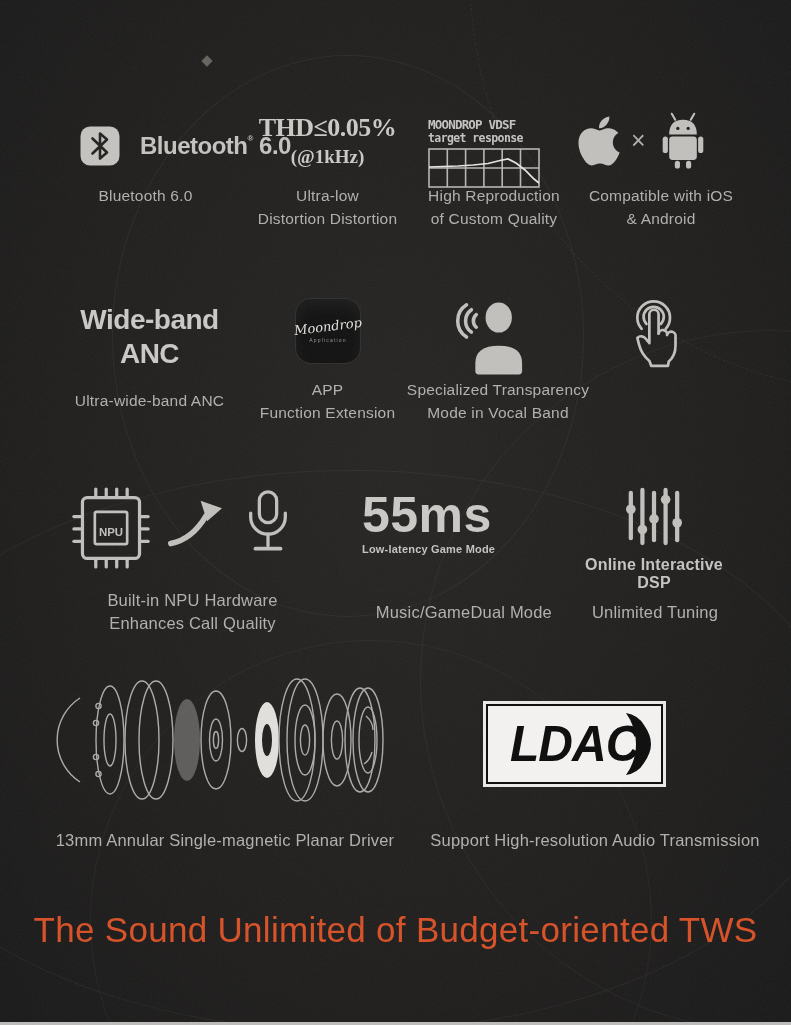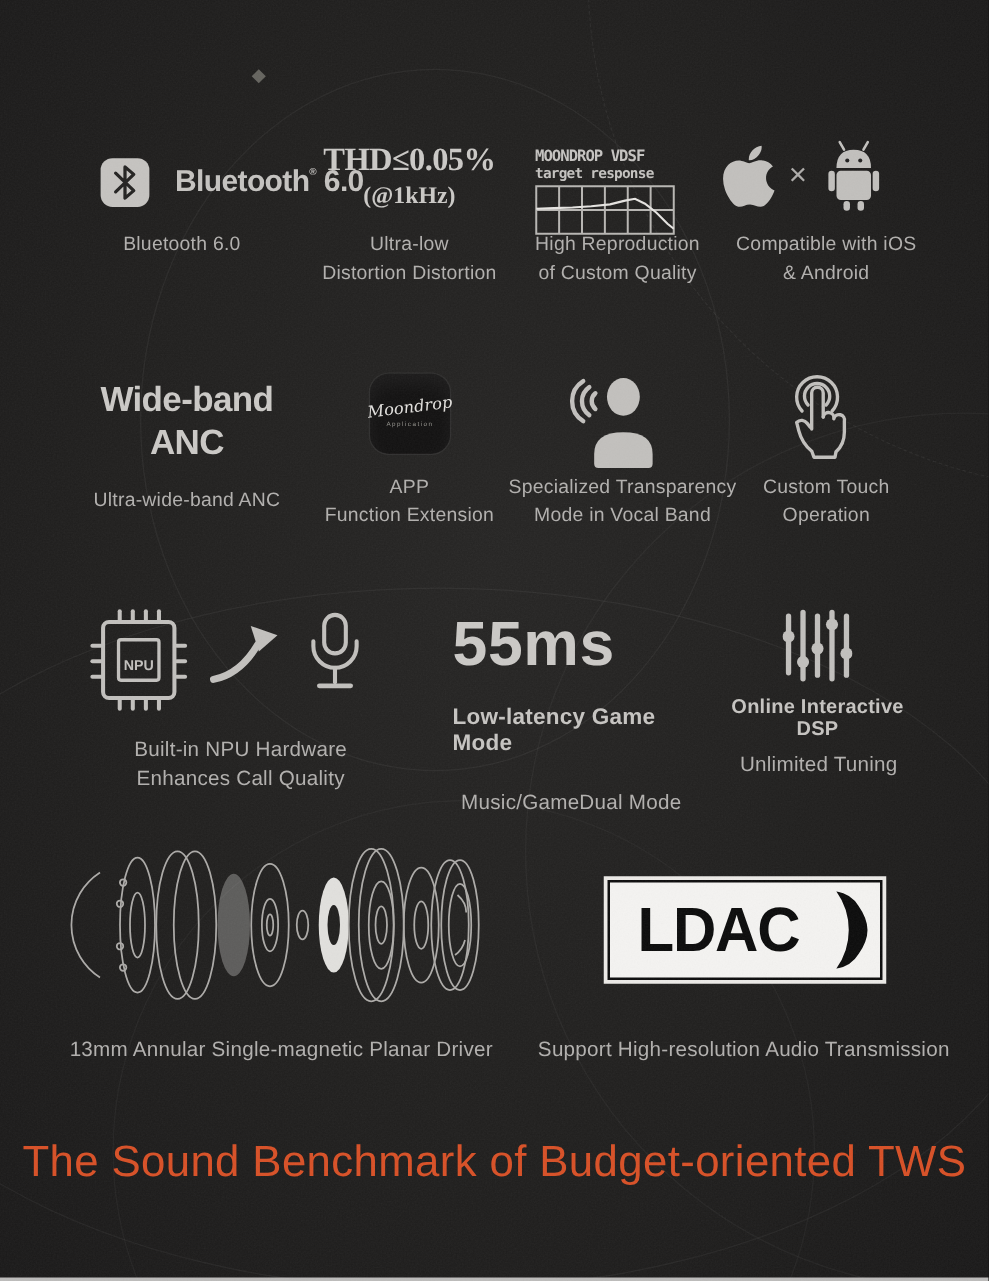--- a/index.html
+++ b/index.html
@@ -31,26 +31,26 @@
   
   .anc-title{left:52px;top:303px;width:195px;text-align:center;font-size:28px;font-weight:bold;line-height:34px;color:#cbc9c6;letter-spacing:-0.5px;}
   .app-icon{left:296px;top:299px;width:64px;height:64px;background:#121111;border-radius:15px;
     display:flex;flex-direction:column;align-items:center;justify-content:center;
     box-shadow:0 0 0 1px rgba(255,255,255,0.06), inset 0 8px 16px rgba(255,255,255,0.05);}
   .app-script{font-family:"DejaVu Serif",serif;font-style:italic;font-size:13px;color:#e2e0dd;transform:rotate(-7deg);}
   .app-sub{font-size:5px;letter-spacing:1.2px;color:#97958f;margin-top:3px;}
   
   .latency{left:362px;top:490px;width:190px;text-align:left;}
   .latency-val{font-size:50px;font-weight:bold;color:#cbc9c6;line-height:50px;letter-spacing:0.5px;}
-  .mode-line{font-size:18px;font-weight:bold;color:#c6c4c1;margin-top:23px;letter-spacing:.2px;}
+  .mode-line{font-size:11px;font-weight:bold;color:#c6c4c1;margin-top:3px;letter-spacing:.2px;}
   .dsp-block{left:570px;top:486px;width:168px;text-align:center;}
   .dsp-block .mode-line{font-size:16px;margin-top:6px;}
   
-  .ldac-box{left:486px;top:704px;width:220px;height:80px;background:#f4f3f1;border:2px solid #0c0c0c;
-    box-shadow:0 0 0 3px #eceae7;display:flex;align-items:center;justify-content:flex-start;padding-left:22px;box-sizing:border-box;}
+  .ldac-box{left:486px;top:704px;width:177px;height:80px;background:#f4f3f1;border:2px solid #0c0c0c;
+    box-shadow:0 0 0 3px #eceae7;display:flex;align-items:center;justify-content:flex-start;padding-left:22px;box-sizing:border-box;font-style:italic;}
   .ldac-text{font-size:50px;font-weight:bold;color:#0b0b0b;transform:scaleX(.96);transform-origin:left;letter-spacing:-1px;}
   .ldac-cres{position:absolute;right:7px;top:7px;height:62px;}
   .headline{position:absolute;top:910px;left:0;width:100%;text-align:center;font-size:35px;color:#d85026;letter-spacing:.3px;}
   .bottom-strip{position:absolute;left:0;right:0;bottom:0;height:3px;background:#bdbcbb;}
 </style>
 </head>
 <body>
 
 <div class="page">
 
@@ -158,24 +158,20 @@
   </svg>
 
   <div class="label" style="left:52px;top:390px;width:195px;">Ultra-wide-band ANC</div>
   <div class="label" style="left:240px;top:379px;width:175px;">
     <div>APP</div>
     <div>Function Extension</div>
   </div>
   <div class="label" style="left:398px;top:379px;width:200px;">
     <div>Specialized Transparency</div>
     <div>Mode in Vocal Band</div>
-  </div>
-  <div class="label" style="left:572px;top:379px;width:178px;">
-    <div>Custom Touch</div>
-    <div>Operation</div>
   </div>
 
   <svg class="abs" style="left:72px;top:487px;" viewBox="0 0 82 86" width="78" height="82">
     <g stroke="#c2c0bd" stroke-width="3.4" fill="none" stroke-linecap="round">
       <line x1="25" y1="2" x2="25" y2="9"></line>
         <line x1="36" y1="2" x2="36" y2="9"></line>
         <line x1="47" y1="2" x2="47" y2="9"></line>
         <line x1="58" y1="2" x2="58" y2="9"></line>
       <line x1="25" y1="77" x2="25" y2="84"></line>
         <line x1="36" y1="77" x2="36" y2="84"></line>
@@ -229,21 +225,21 @@
         <circle cx="53" cy="38" r="5"></circle>
       </g>
     </svg>
     <div class="mode-line">Online Interactive DSP</div>
   </div>
 
   <div class="label big" style="left:95px;top:589px;width:195px;">
     <div>Built-in NPU Hardware</div>
     <div>Enhances Call Quality</div>
   </div>
-  <div class="label big" style="left:362px;top:601px;width:190px;text-align:center;margin-top:30px;">Music/GameDual Mode</div>
+  <div class="label big" style="left:362px;top:601px;width:190px;text-align:right;">Music/GameDual Mode</div>
   <div class="label big" style="left:575px;top:601px;width:160px;">Unlimited Tuning</div>
 
   <svg class="abs" style="left:54px;top:660px;" viewBox="0 0 336 158" width="336" height="158">
     <g stroke="#b5b3b0" stroke-width="1.4" fill="none" opacity="0.95">
       <path d="M26 38 A50 50 0 0 0 26 122"></path>
       <ellipse cx="56" cy="80" rx="14" ry="54"></ellipse>
       <ellipse cx="56" cy="80" rx="6" ry="26"></ellipse>
       <circle cx="44.5" cy="46" r="2.6"></circle>
       <circle cx="42" cy="63" r="2.6"></circle>
       <circle cx="42" cy="97" r="2.6"></circle>
@@ -274,21 +270,21 @@
   <div class="abs ldac-box">
     <span class="ldac-text">LDAC</span>
     <svg class="ldac-cres" viewBox="0 0 30 62" width="30" height="62">
       <path d="M2 0 Q14 2 20 12 Q27 22 27 31 Q27 40 20 50 Q14 60 2 62 Q12 48 12 31 Q12 14 2 0 Z" fill="#0c0c0c"></path>
     </svg>
   </div>
 
   <div class="label big" style="left:30px;top:829px;width:390px;">13mm Annular Single-magnetic Planar Driver</div>
   <div class="label big" style="left:415px;top:829px;width:360px;">Support High-resolution Audio Transmission</div>
 
-  <div class="headline">The Sound Benchmark of Budget-oriented TWS</div>
+  <div class="headline">The Sound Unlimited of Budget-oriented TWS</div>
 
   <div class="bottom-strip"></div>
 
   <svg class="noise">
     <filter id="grain">
         <feTurbulence type="fractalNoise" baseFrequency="0.8" numOctaves="3" stitchTiles="stitch"></feTurbulence>
         <feColorMatrix type="saturate" values="0"></feColorMatrix>
       </filter>
     <rect width="100%" height="100%" filter="url(#grain)" opacity="0.06"></rect>
   </svg>

